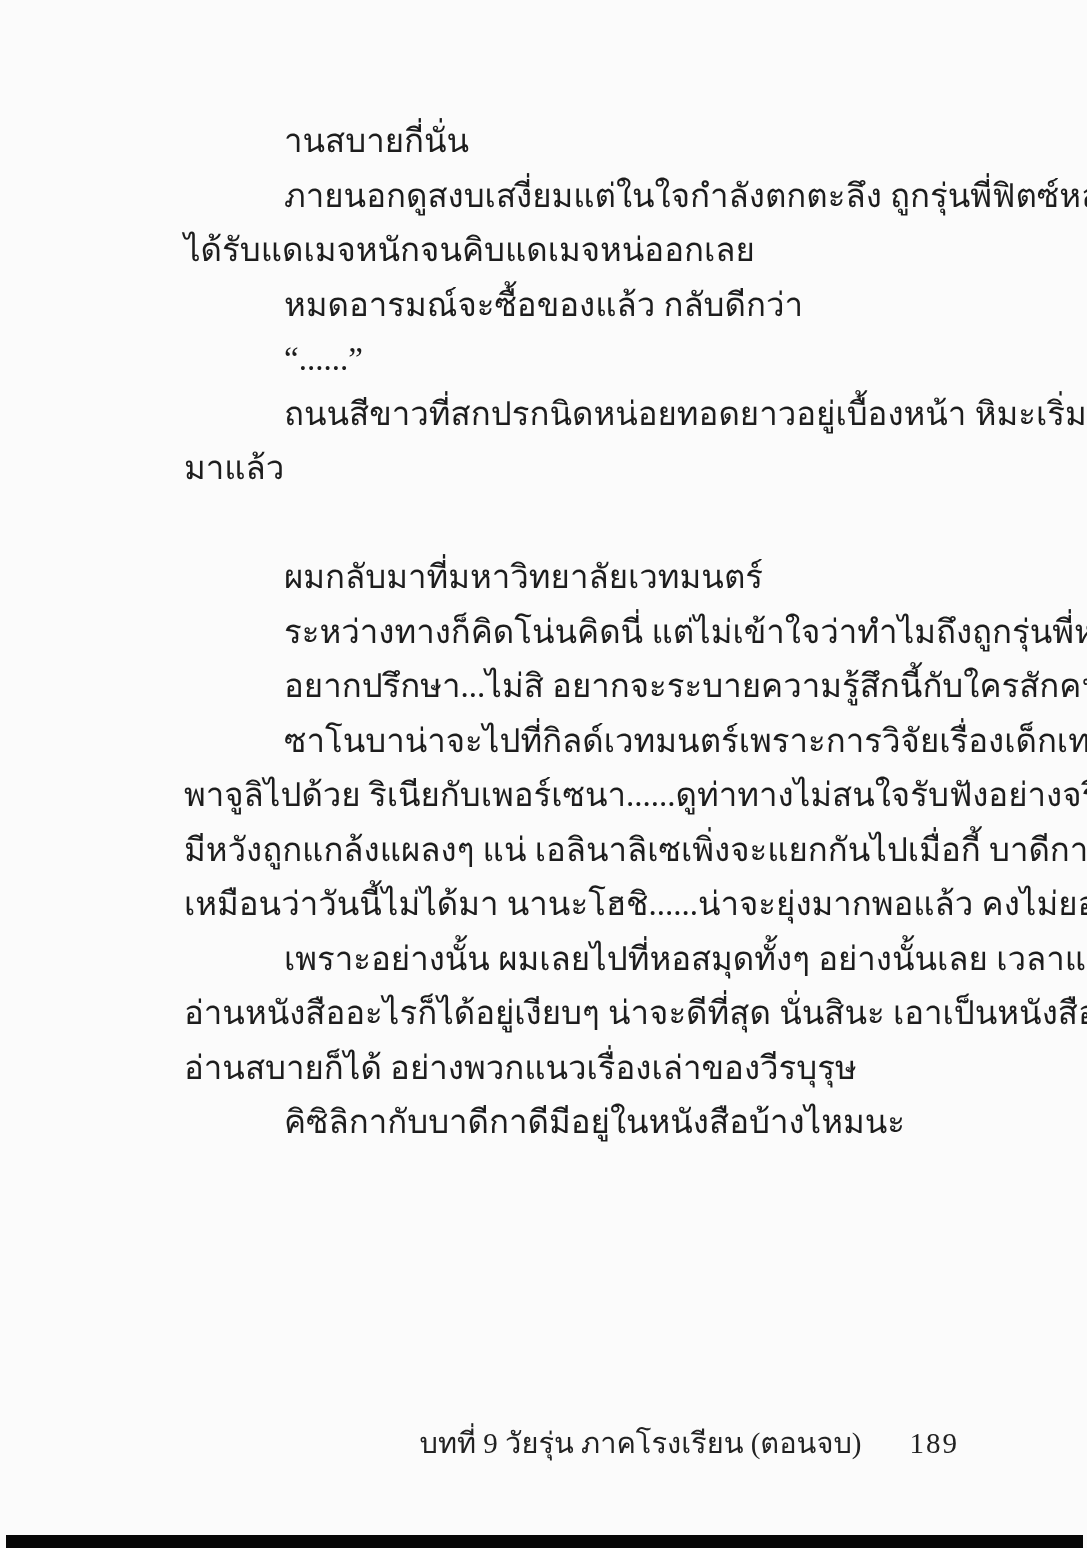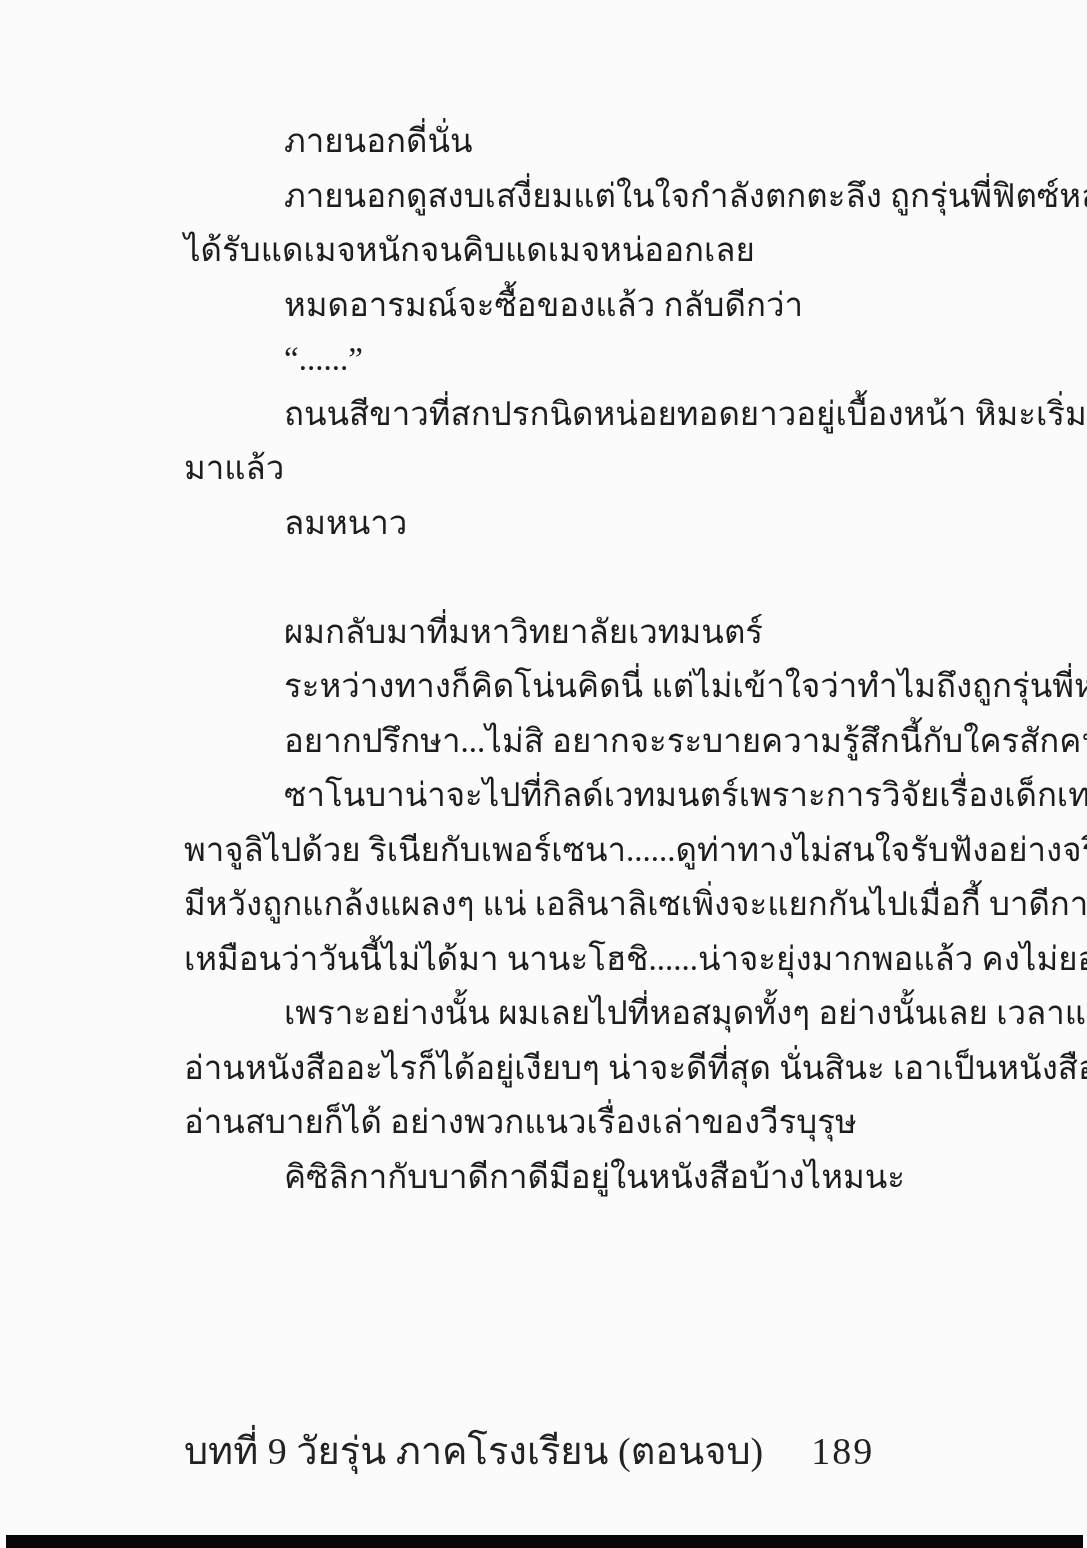--- a/index.html
+++ b/index.html
@@ -29,21 +29,22 @@
     white-space: nowrap;
   }
   .line { height: 54.5px; }
   .line.indent { padding-left: 100px; }
   .line.gap { margin-top: 54.5px; }
   .footer {
     position: absolute;
     left: 184px;
     top: 1420px;
     width: 775px;
-    font-size: 38px;
+    text-align: right;
+    font-size: 29px;
     color: #222;
     white-space: nowrap;
   }
   .footer .pagenum {
     display: inline-block;
     margin-left: 48px;
     letter-spacing: 2px;
     font-family: "Liberation Serif", "DejaVu Serif", serif;
   }
   .bottom-bar {
@@ -55,28 +56,27 @@
     background: #070707;
   }
 </style>
 </head>
 <body>
 
 <div class="page">
 
   <div class="content">
 
-  <div class="line indent">ภายนอกดี่นั่น</div>
+  <div class="line indent">านสบายกี่นั่น</div>
       <div class="line indent">ภายนอกดูสงบเสงี่ยมแต่ในใจกำลังตกตะลึง ถูกรุ่นพี่ฟิตซ์หลบหน้า</div>
       <div class="line">ได้รับแดเมจหนักจนคิบแดเมจหน่ออกเลย</div>
       <div class="line indent">หมดอารมณ์จะซื้อของแล้ว กลับดีกว่า</div>
       <div class="line indent">“......”</div>
       <div class="line indent">ถนนสีขาวที่สกปรกนิดหน่อยทอดยาวอยู่เบื้องหน้า หิมะเริ่มตกลง</div>
       <div class="line">มาแล้ว</div>
-      <div class="line indent">ลมหนาว</div>
       <div class="line indent gap">ผมกลับมาที่มหาวิทยาลัยเวทมนตร์</div>
       <div class="line indent">ระหว่างทางก็คิดโน่นคิดนี่ แต่ไม่เข้าใจว่าทำไมถึงถูกรุ่นพี่หลบหน้า</div>
       <div class="line indent">อยากปรึกษา...ไม่สิ อยากจะระบายความรู้สึกนี้กับใครสักคน</div>
       <div class="line indent">ซาโนบาน่าจะไปที่กิลด์เวทมนตร์เพราะการวิจัยเรื่องเด็กเทพคงจะ</div>
       <div class="line">พาจูลิไปด้วย ริเนียกับเพอร์เซนา......ดูท่าทางไม่สนใจรับฟังอย่างจริงจัง</div>
       <div class="line">มีหวังถูกแกล้งแผลงๆ แน่ เอลินาลิเซเพิ่งจะแยกกันไปเมื่อกี้ บาดีกาดีก็ดู</div>
       <div class="line">เหมือนว่าวันนี้ไม่ได้มา นานะโฮชิ......น่าจะยุ่งมากพอแล้ว คงไม่ยอมฟัง</div>
       <div class="line indent">เพราะอย่างนั้น ผมเลยไปที่หอสมุดทั้งๆ อย่างนั้นเลย เวลาแบบนี้</div>
       <div class="line">อ่านหนังสืออะไรก็ได้อยู่เงียบๆ น่าจะดีที่สุด นั่นสินะ เอาเป็นหนังสือที่</div>
       <div class="line">อ่านสบายก็ได้ อย่างพวกแนวเรื่องเล่าของวีรบุรุษ</div>

